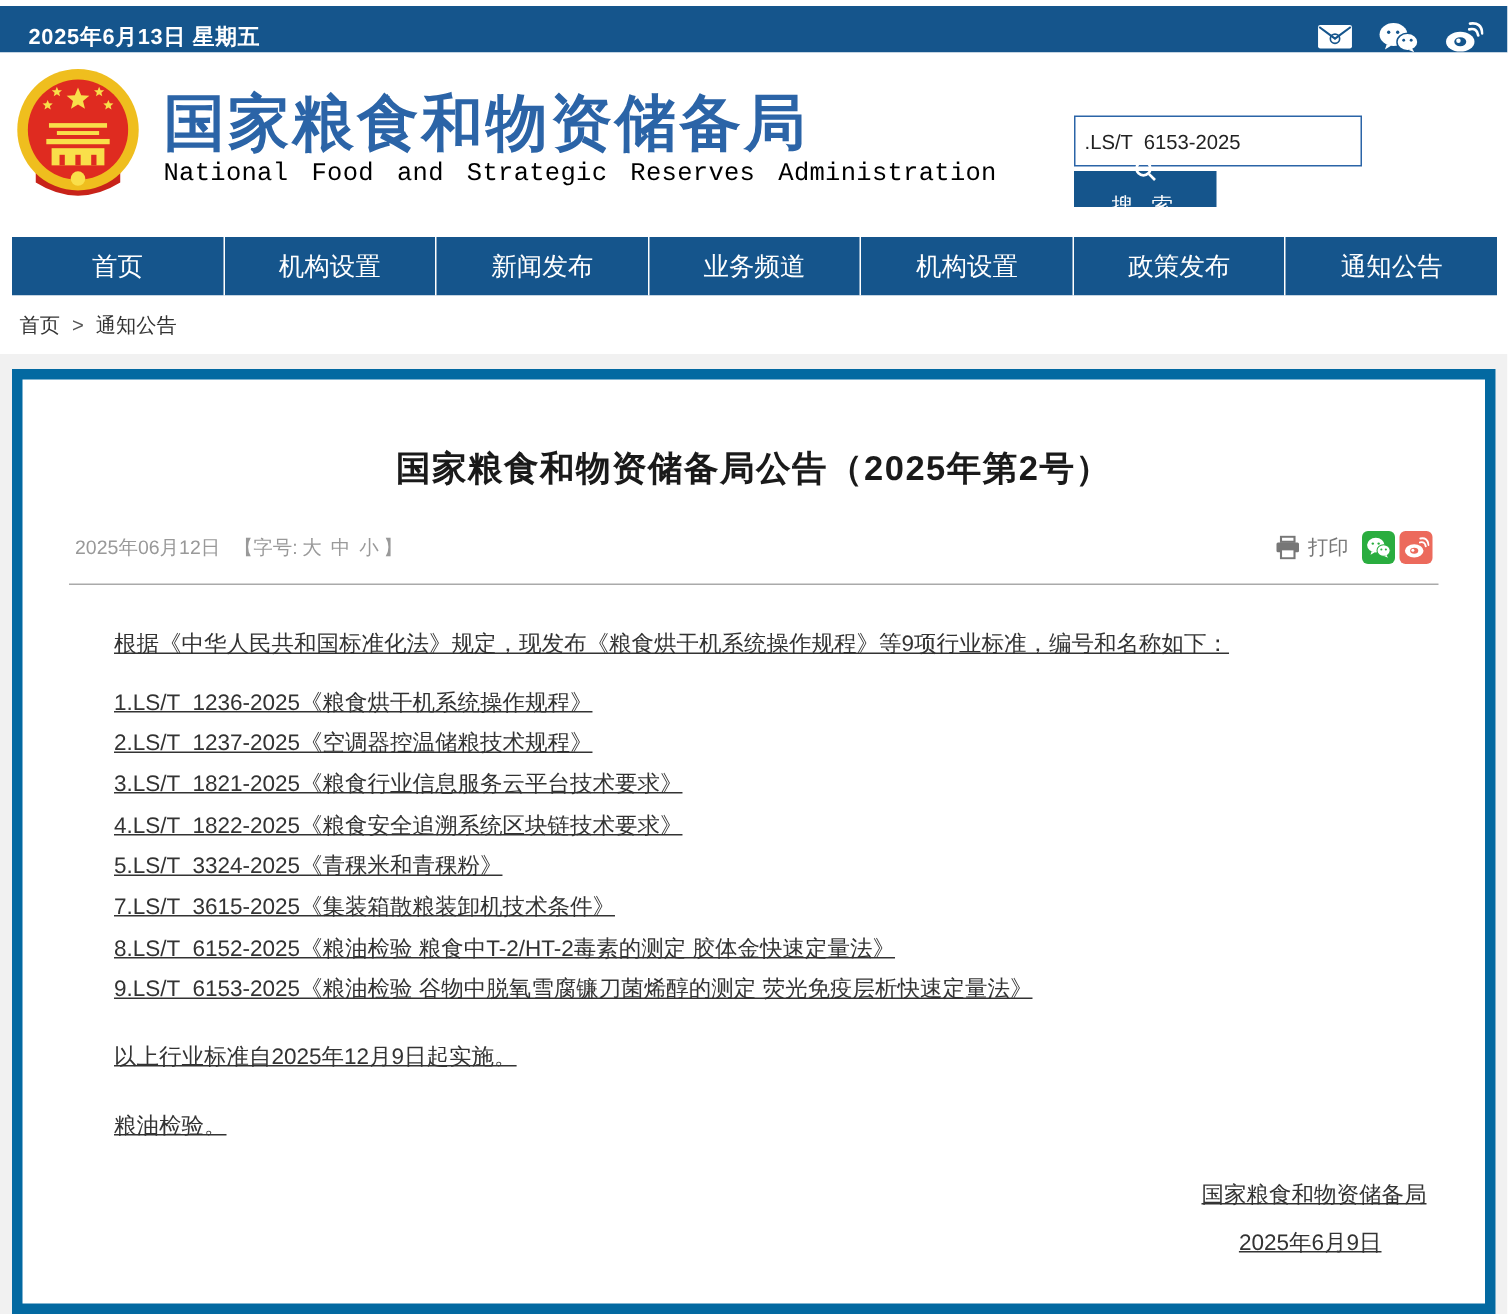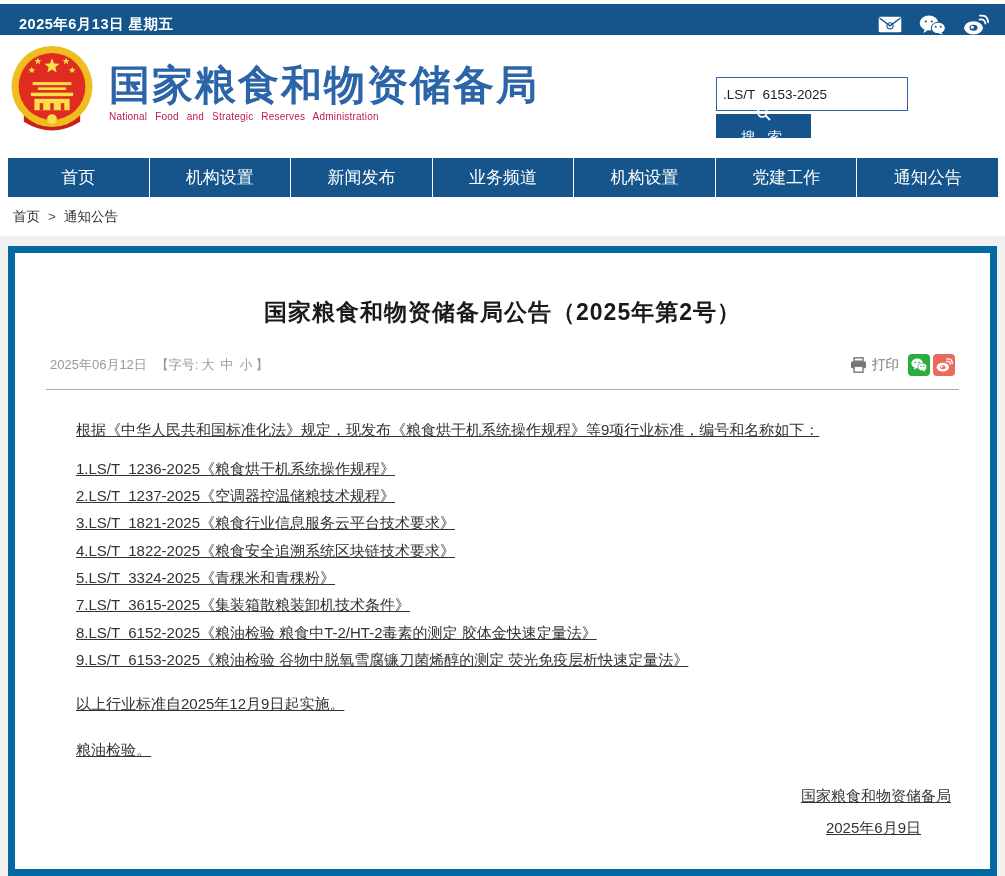--- a/index.html
+++ b/index.html
@@ -22,21 +22,21 @@
   }
   .topbar-date { color: #fff; font-size: 14.5px; font-weight: 700; letter-spacing: .5px; }
   .topbar-icons { display: flex; align-items: center; gap: 17px; }
   .topbar-icons .icon { display: flex; align-items: center; cursor: pointer; }
 
   
   .header { height: 123px; position: relative; background: #fff; }
   .logo { position: absolute; left: 8px; top: 9px; display: flex; align-items: center; cursor: pointer; }
   .logo-text { margin-left: 13px; }
   .site-cn { color: #2B64A7; font-size: 41px; font-weight: 700; letter-spacing: 2px; line-height: 1.15; }
-  .site-en { color: #be185d; font-size: 10px; word-spacing: 5px; letter-spacing: .2px; margin-top: 1px; }
+  .site-en { color: #000000; font-size: 17px; word-spacing: 5px; letter-spacing: .2px; margin-top: 1px; font-family: Liberation Mono, monospace; }
 
   .search { position: absolute; left: 716px; top: 42px; }
   .search-input {
     width: 192px; height: 25px;
     border: 1px solid #2B64A7;
     font-size: 13.5px; padding: 16px 6px; color: #222;
     outline: none; font-family: inherit; display: block;
   }
   .search-btn {
     margin-top: 3px; width: 95px; height: 24px;
@@ -186,21 +186,21 @@
   <div class="nav-item">
       <span>新闻发布</span>
     </div>
   <div class="nav-item">
       <span>业务频道</span>
     </div>
   <div class="nav-item">
       <span>机构设置</span>
     </div>
   <div class="nav-item">
-      <span>党建工作</span>
+      <span>政策发布</span>
     </div>
   <div class="nav-item">
       <span>通知公告</span>
     </div>
 </div>
 
 <div class="breadcrumb">
   <span class="crumb-link">首页</span>
   <span class="crumb-sep">&gt;</span>
   <span class="crumb-link">通知公告</span>

